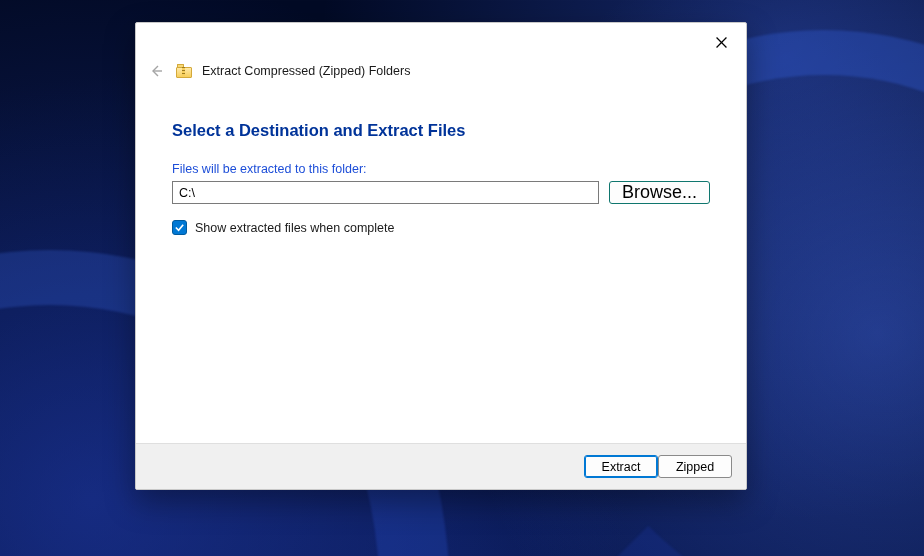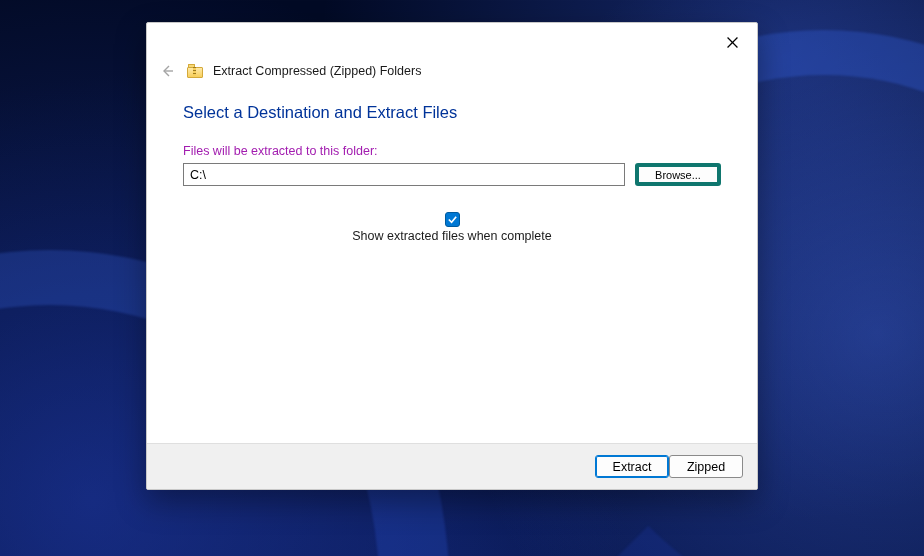--- a/index.html
+++ b/index.html
@@ -31,21 +31,21 @@
       border: 2px solid rgba(120,160,255,0.15);
       filter: blur(1px);
     }
     .swirl.s1 { width: 900px; height: 900px; right: -450px; top: -200px; border-width: 60px; border-color: rgba(40,80,220,0.25) transparent rgba(40,80,220,0.15) transparent; }
     .swirl.s2 { width: 700px; height: 700px; right: -250px; top: 30px; border-width: 45px; border-color: rgba(60,110,255,0.25) transparent transparent transparent; }
     .swirl.s3 { width: 1100px; height: 1100px; left: -650px; top: 50px; border-width: 70px; border-color: transparent rgba(50,95,235,0.22) transparent rgba(50,95,235,0.22); }
     .swirl.s4 { width: 800px; height: 800px; left: -350px; top: 250px; border-width: 55px; border-color: rgba(70,120,255,0.22) transparent rgba(70,120,255,0.15) transparent; }
 
     .dialog {
       position: absolute;
-      left: 146px;
+      left: 135px;
       top: 22px;
       width: 612px;
       height: 468px;
       background: #fff;
       border: 1px solid #c8c8c8;
       border-radius: 2px;
       box-shadow: 0 12px 30px rgba(0,0,0,0.35);
       display: flex;
       flex-direction: column;
     }
@@ -107,60 +107,59 @@
       color: #1a1a1a;
     }
 
     .content {
       flex: 1;
       padding: 0 36px;
     }
     .heading {
       color: #003399;
       font-size: 16.5px;
-      font-weight: 400;
-      margin-top: 10px;
+      font-weight: 700;
+      margin-top: 28px;
       margin-bottom: 22px;
     }
     .label-text {
       font-size: 12.5px;
-      color: #a21caf;
+      color: #1d4ed8;
       margin-bottom: 5px;
     }
     .path-row {
       display: flex;
       align-items: center;
       gap: 10px;
     }
     .path-input {
       flex: 1;
       height: 23px;
       border: 1px solid #7a7a7a;
       padding: 1px 6px;
       font-size: 12.5px;
       font-family: inherit;
       outline: none;
     }
     .browse-btn {
       min-width: 86px;
       height: 23px;
-      border: 4px solid #0f766e;
+      border: 1px solid #0f766e;
       background: #fdfdfd;
-      font-size: 11px;
+      font-size: 18px;
       border-radius: 3px;
       padding: 0 12px;
       cursor: pointer;
     }
 
     .check-row {
       display: flex;
       align-items: center;
-      gap: 2px;
-      margin-top: 26px;
-      flex-direction: column;
+      gap: 8px;
+      margin-top: 16px;
     }
     .checkbox {
       width: 15px;
       height: 15px;
       background: #0078d4;
       border: 1px solid #005a9e;
       border-radius: 3px;
       display:flex;
       align-items:center;
       justify-content:center;

